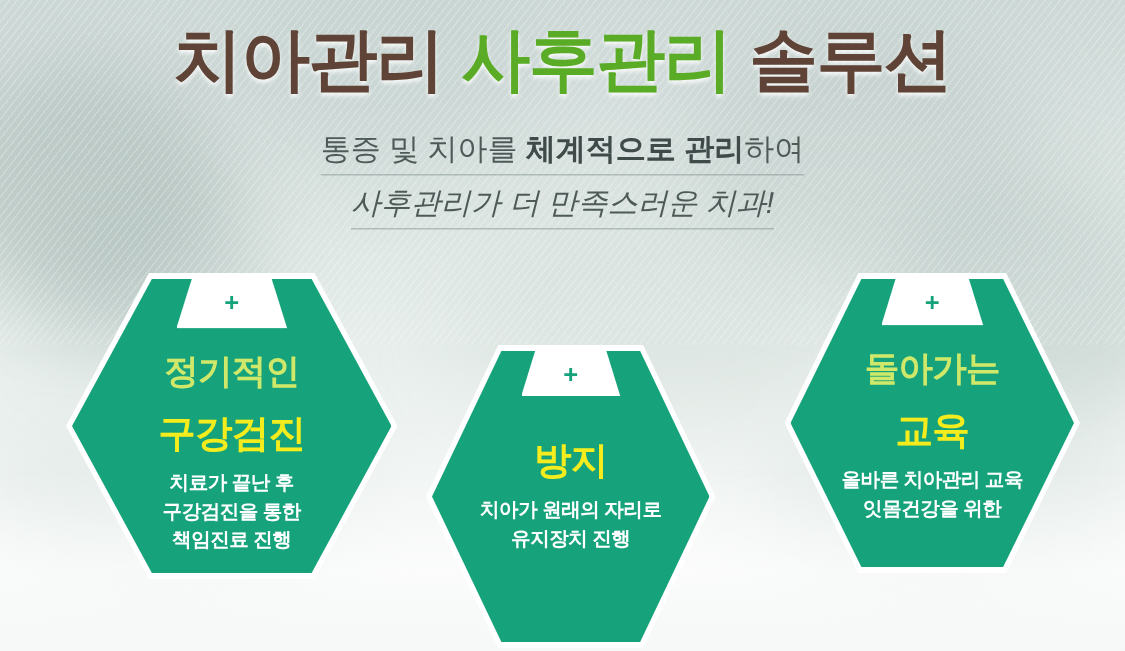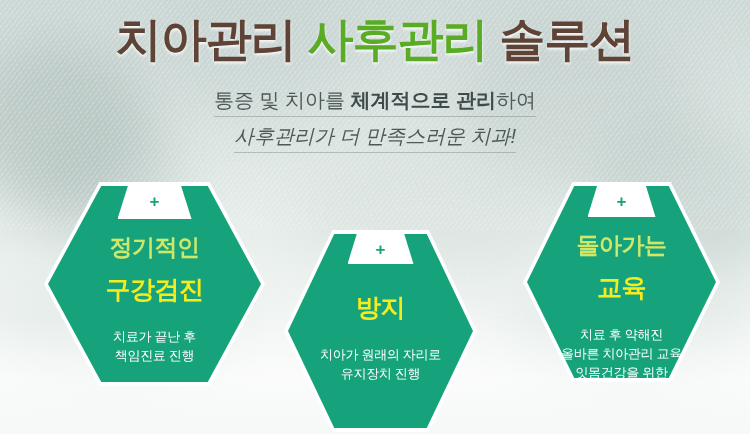--- a/index.html
+++ b/index.html
@@ -155,25 +155,26 @@
   }
   .hex-head-2 {
     color: #f4ec1c;
     font-size: 25px;
     font-weight: bold;
     line-height: 1.15;
     letter-spacing: -0.5px;
     margin-top: 15px;
   }
   .hex-desc {
-    margin-top: 24px;
+    margin-top: 9px;
     color: #ffffff;
     font-size: 13px;
     line-height: 1.45;
     letter-spacing: -0.3px;
+    font-weight: bold;
   }
   .hex-desc span { display: block; }
 
   
   #hex-1 { left: 48px;  top: 186px; width: 213px; height: 196px; }
   #hex-1 .hex-notch { width: 74px; height: 33px; }
   #hex-1 .hex-body  { top: 48px; }
 
   #hex-2 { left: 288px; top: 234px; width: 185px; height: 194px; }
   #hex-2 .hex-notch { width: 66px; height: 30px; }
@@ -216,20 +217,21 @@
     <div class="hex-border"></div>
     <div class="hex" style="width:100%;height:100%;"></div>
     <div class="hex-notch">
       <span class="hex-plus">+</span>
     </div>
     <div class="hex-body">
       <div class="hex-head-1">정기적인</div>
       <div class="hex-head-2">구강검진</div>
       <div class="hex-desc">
         <span>치료가 끝난 후</span>
+        <span>구강검진을 통한</span>
         <span>책임진료 진행</span>
       </div>
     </div>
   </div>
 
   <div class="hex-wrap" id="hex-2">
     <div class="hex-border"></div>
     <div class="hex" style="width:100%;height:100%;"></div>
     <div class="hex-notch">
       <span class="hex-plus">+</span>
@@ -246,20 +248,19 @@
   <div class="hex-wrap" id="hex-3">
     <div class="hex-border"></div>
     <div class="hex" style="width:100%;height:100%;"></div>
     <div class="hex-notch">
       <span class="hex-plus">+</span>
     </div>
     <div class="hex-body">
       <div class="hex-head-1">돌아가는</div>
       <div class="hex-head-2">교육</div>
       <div class="hex-desc">
-        <span>치료 후 약해진</span>
         <span>올바른 치아관리 교육</span>
         <span>잇몸건강을 위한</span>
       </div>
     </div>
   </div>
 
 </div>
 
 </body></html>

